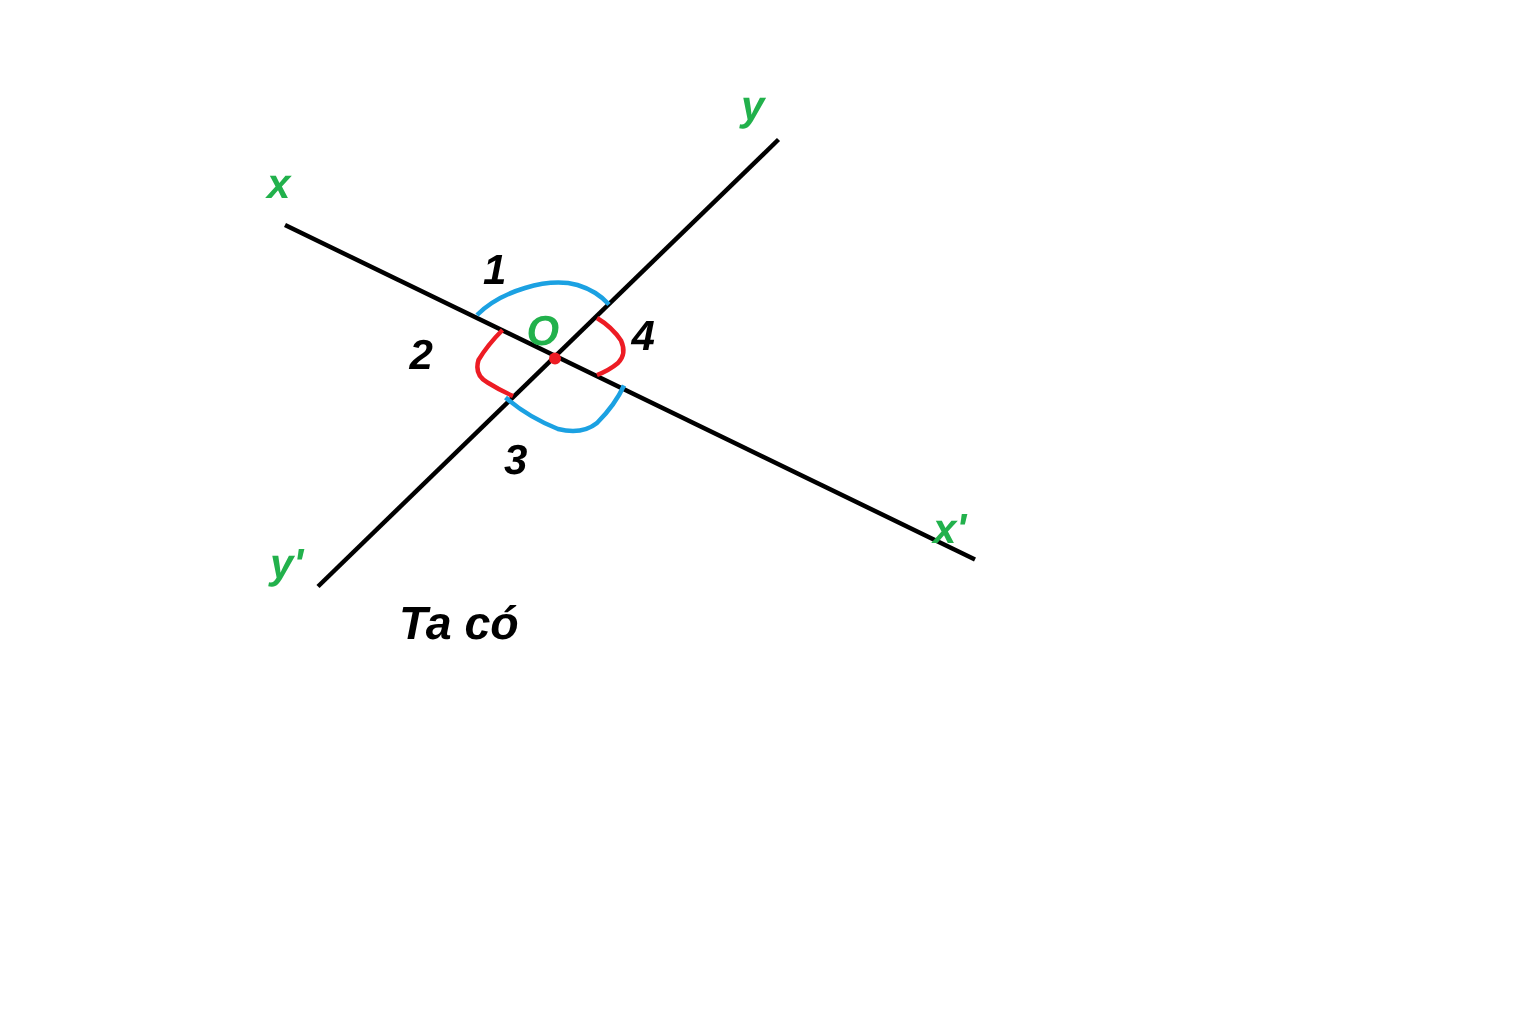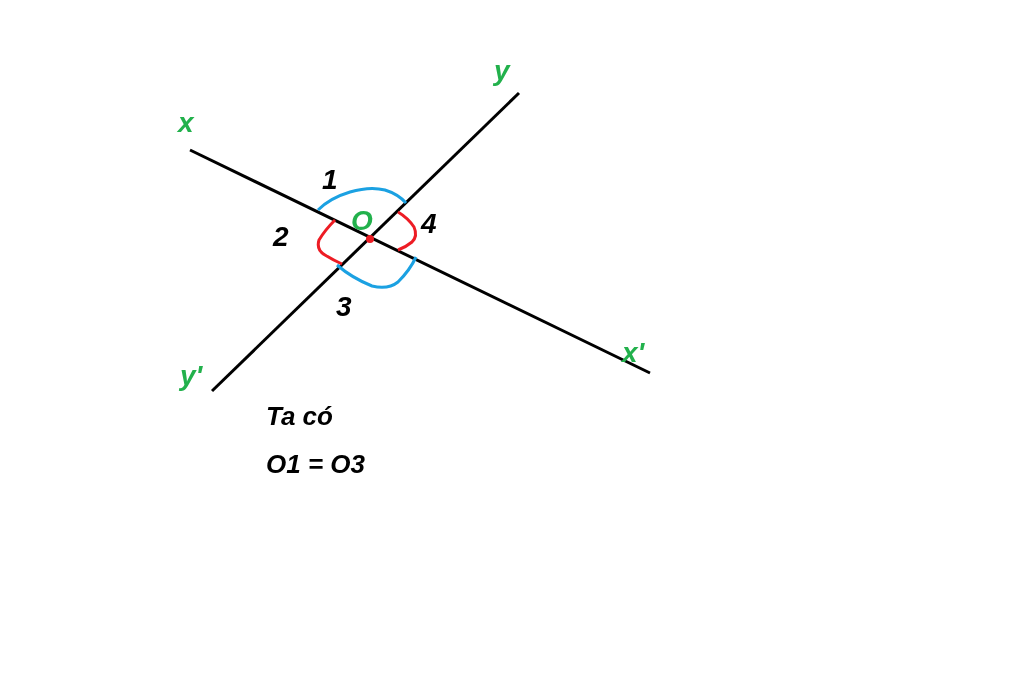--- a/index.html
+++ b/index.html
@@ -1,20 +1,20 @@
 <!DOCTYPE html>
 <html><head>
   <meta charset="utf-8">
   <style>
     html, body { margin: 0; padding: 0; background: #ffffff; }
     body { width: 1024px; height: 686px; position: relative; overflow: hidden; }
     #canvas { position: absolute; left: 0; top: 0; }
     .lbl-green { font-family: "Liberation Sans", sans-serif; font-weight: bold; font-style: italic; fill: #22b14c; }
     .lbl-black { font-family: "Liberation Sans", sans-serif; font-weight: bold; font-style: italic; fill: #000000; }
-    .note { position: absolute; left: 266px; top: 392px; font-family: "Liberation Sans", sans-serif; font-weight: bold; font-style: italic; font-size: 26px; color: #000; line-height: 48px; }
+    .note { position: absolute; left: 266px; top: 392px; font-family: "Liberation Sans", sans-serif; font-weight: bold; font-style: italic; font-size: 31px; color: #000; line-height: 48px; }
     .note div { white-space: pre; }
   </style>
 </head>
 <body>
 
 <svg id="canvas" width="1024" height="686" viewBox="0 0 1024 686">
 
   <line x1="190" y1="150" x2="650" y2="373" stroke="#000" stroke-width="3"></line>
 
   <line x1="519" y1="93" x2="212" y2="391" stroke="#000" stroke-width="3"></line>
@@ -36,14 +36,13 @@
   <text class="lbl-green" x="351" y="230" font-size="28">O</text>
 
   <text class="lbl-black" x="322" y="189" font-size="28">1</text>
   <text class="lbl-black" x="273" y="246" font-size="28">2</text>
   <text class="lbl-black" x="336" y="316" font-size="28">3</text>
   <text class="lbl-black" x="421" y="233" font-size="28">4</text>
 </svg>
 
 <div class="note">
   <div>Ta có</div>
-  <div>O1 = O3</div>
 </div>
 
 </body></html>

